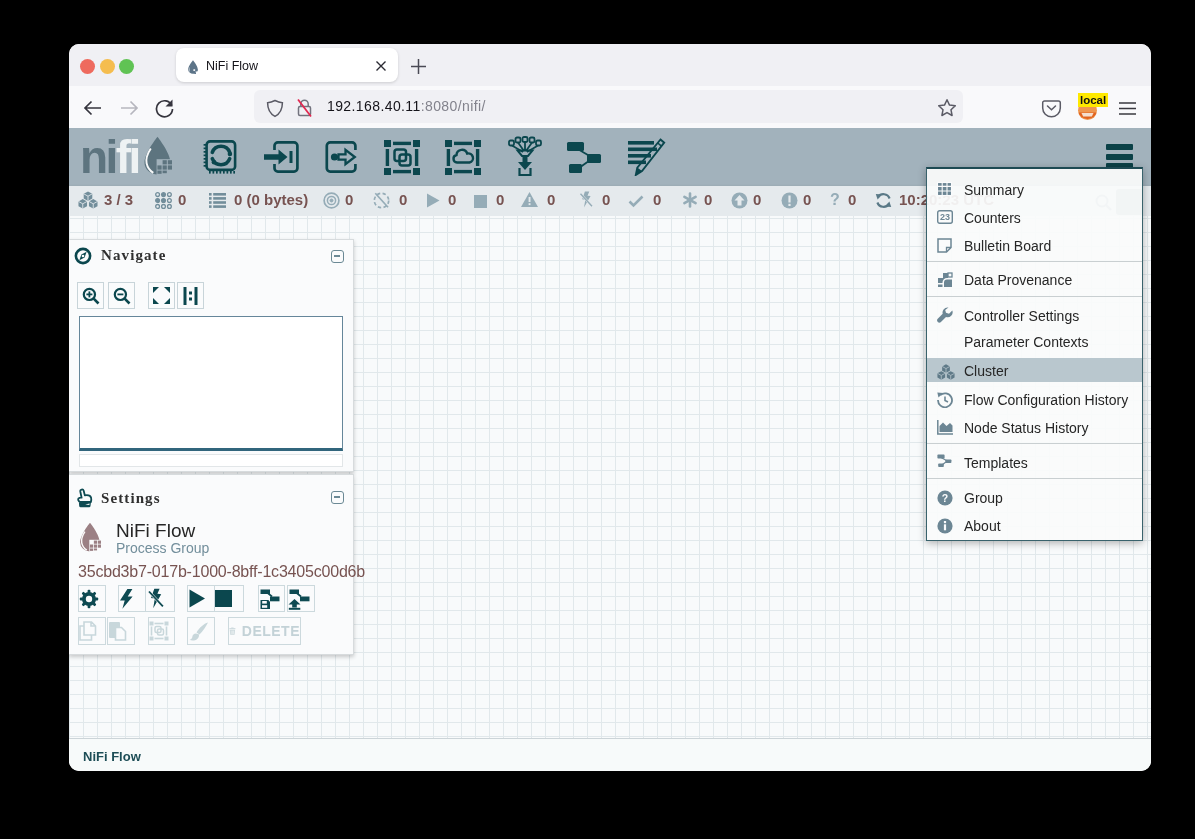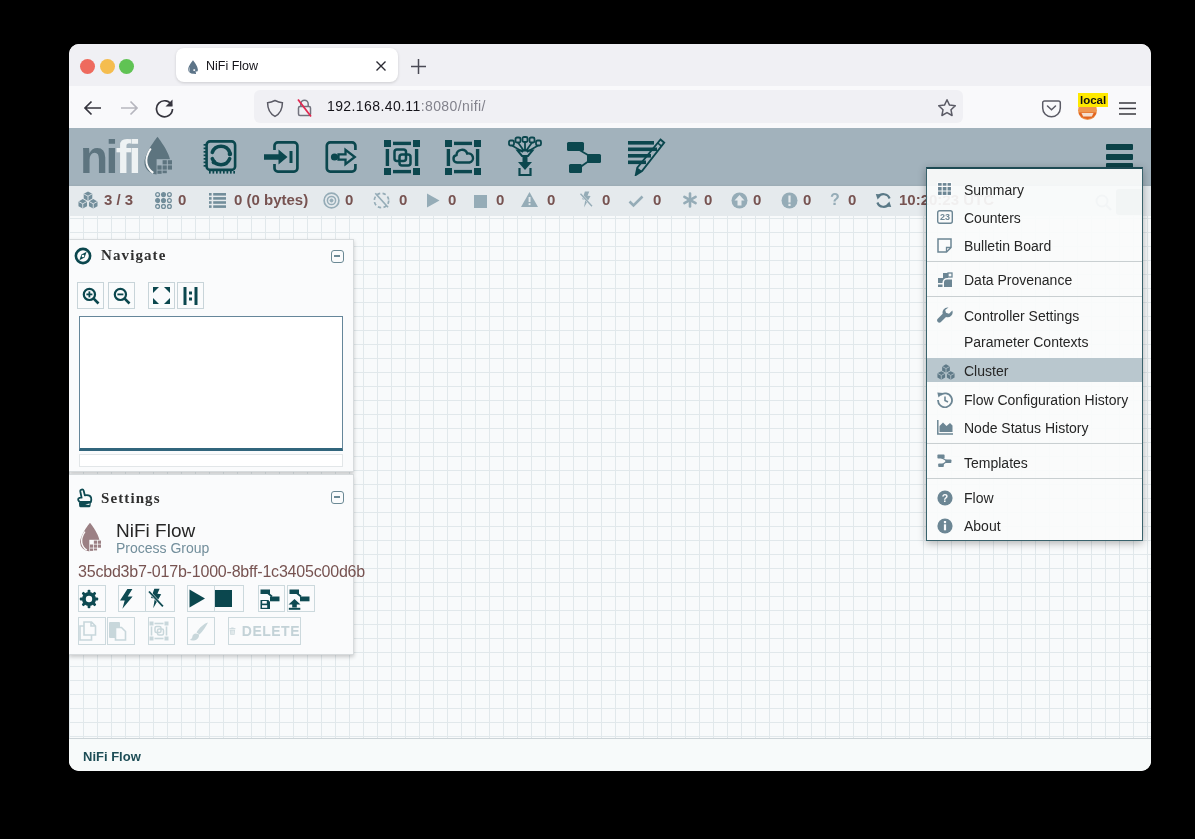--- a/index.html
+++ b/index.html
@@ -718,21 +718,21 @@
             <rect x="10.5" y="6.5" width="7.5" height="4.5" rx="1"></rect>
             <rect x="1.5" y="11.5" width="7" height="4.5" rx="1"></rect>
           </g>
         </svg></div>
     <div class="mi" style="top:285.5px;">Templates</div>
     <div class="mdiv" style="top:309px;"></div>
     <div class="mico" style="top:321px;"><svg width="16" height="16" viewBox="0 0 16 16">
           <circle cx="8" cy="8" r="7.6" fill="#6c8694"></circle>
           <text x="8" y="11.8" font-size="10.5" font-weight="bold" fill="#fafbfc" text-anchor="middle" font-family="Liberation Sans">?</text>
         </svg></div>
-    <div class="mi" style="top:320.5px;">Flow</div>
+    <div class="mi" style="top:320.5px;">Group</div>
     <div class="mico" style="top:349px;"><svg width="16" height="16" viewBox="0 0 16 16">
           <circle cx="8" cy="8" r="7.6" fill="#6c8694"></circle>
           <rect x="6.9" y="6.3" width="2.2" height="6" fill="#fafbfc"></rect>
           <rect x="6.9" y="3" width="2.2" height="2.2" fill="#fafbfc"></rect>
         </svg></div>
     <div class="mi" style="top:348.5px;">About</div>
   </div>
 </div>
 
 </body></html>

